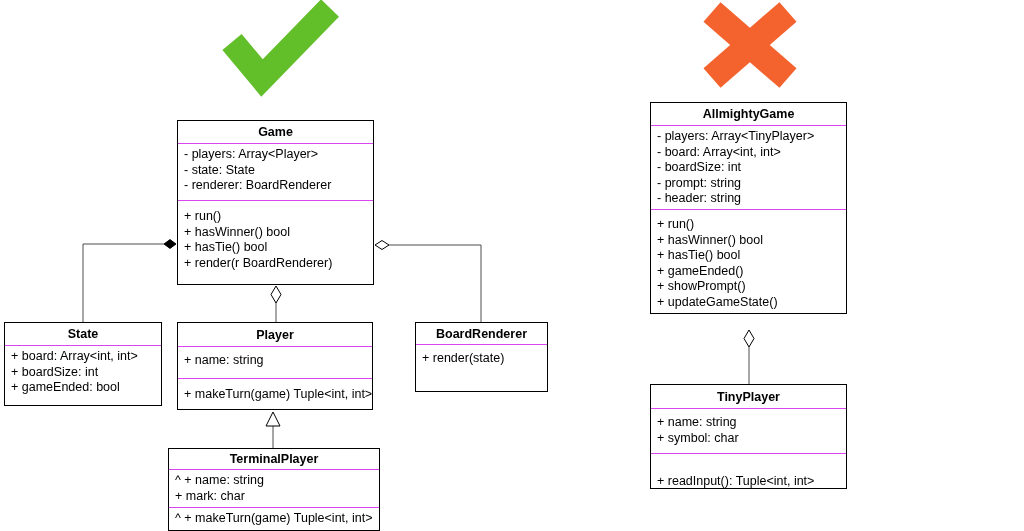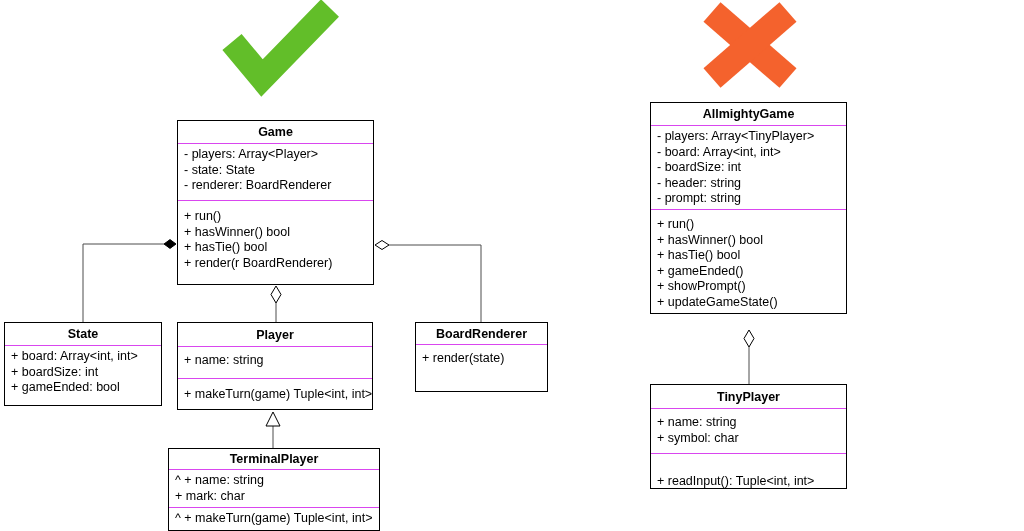--- a/index.html
+++ b/index.html
@@ -112,22 +112,22 @@
       <div class="uml-line">^ + makeTurn(game) Tuple&lt;int, int&gt;</div>
     </div>
   </div>
 
   <div class="uml-class" style="left:650px; top:102px; width:197px; height:212px;">
     <div class="uml-title" style="height:22px;">AllmightyGame</div>
     <div class="uml-comp" style="height:84px;">
       <div class="uml-line">- players: Array&lt;TinyPlayer&gt;</div>
       <div class="uml-line">- board: Array&lt;int, int&gt;</div>
       <div class="uml-line">- boardSize: int</div>
+      <div class="uml-line">- prompt: string</div>
       <div class="uml-line">- header: string</div>
-      <div class="uml-line">- prompt: string</div>
     </div>
     <div class="uml-comp grow" style="padding-top:7px;">
       <div class="uml-line">+ run()</div>
       <div class="uml-line">+ hasWinner() bool</div>
       <div class="uml-line">+ hasTie() bool</div>
       <div class="uml-line">+ gameEnded()</div>
       <div class="uml-line">+ showPrompt()</div>
       <div class="uml-line">+ updateGameState()</div>
     </div>
   </div>

